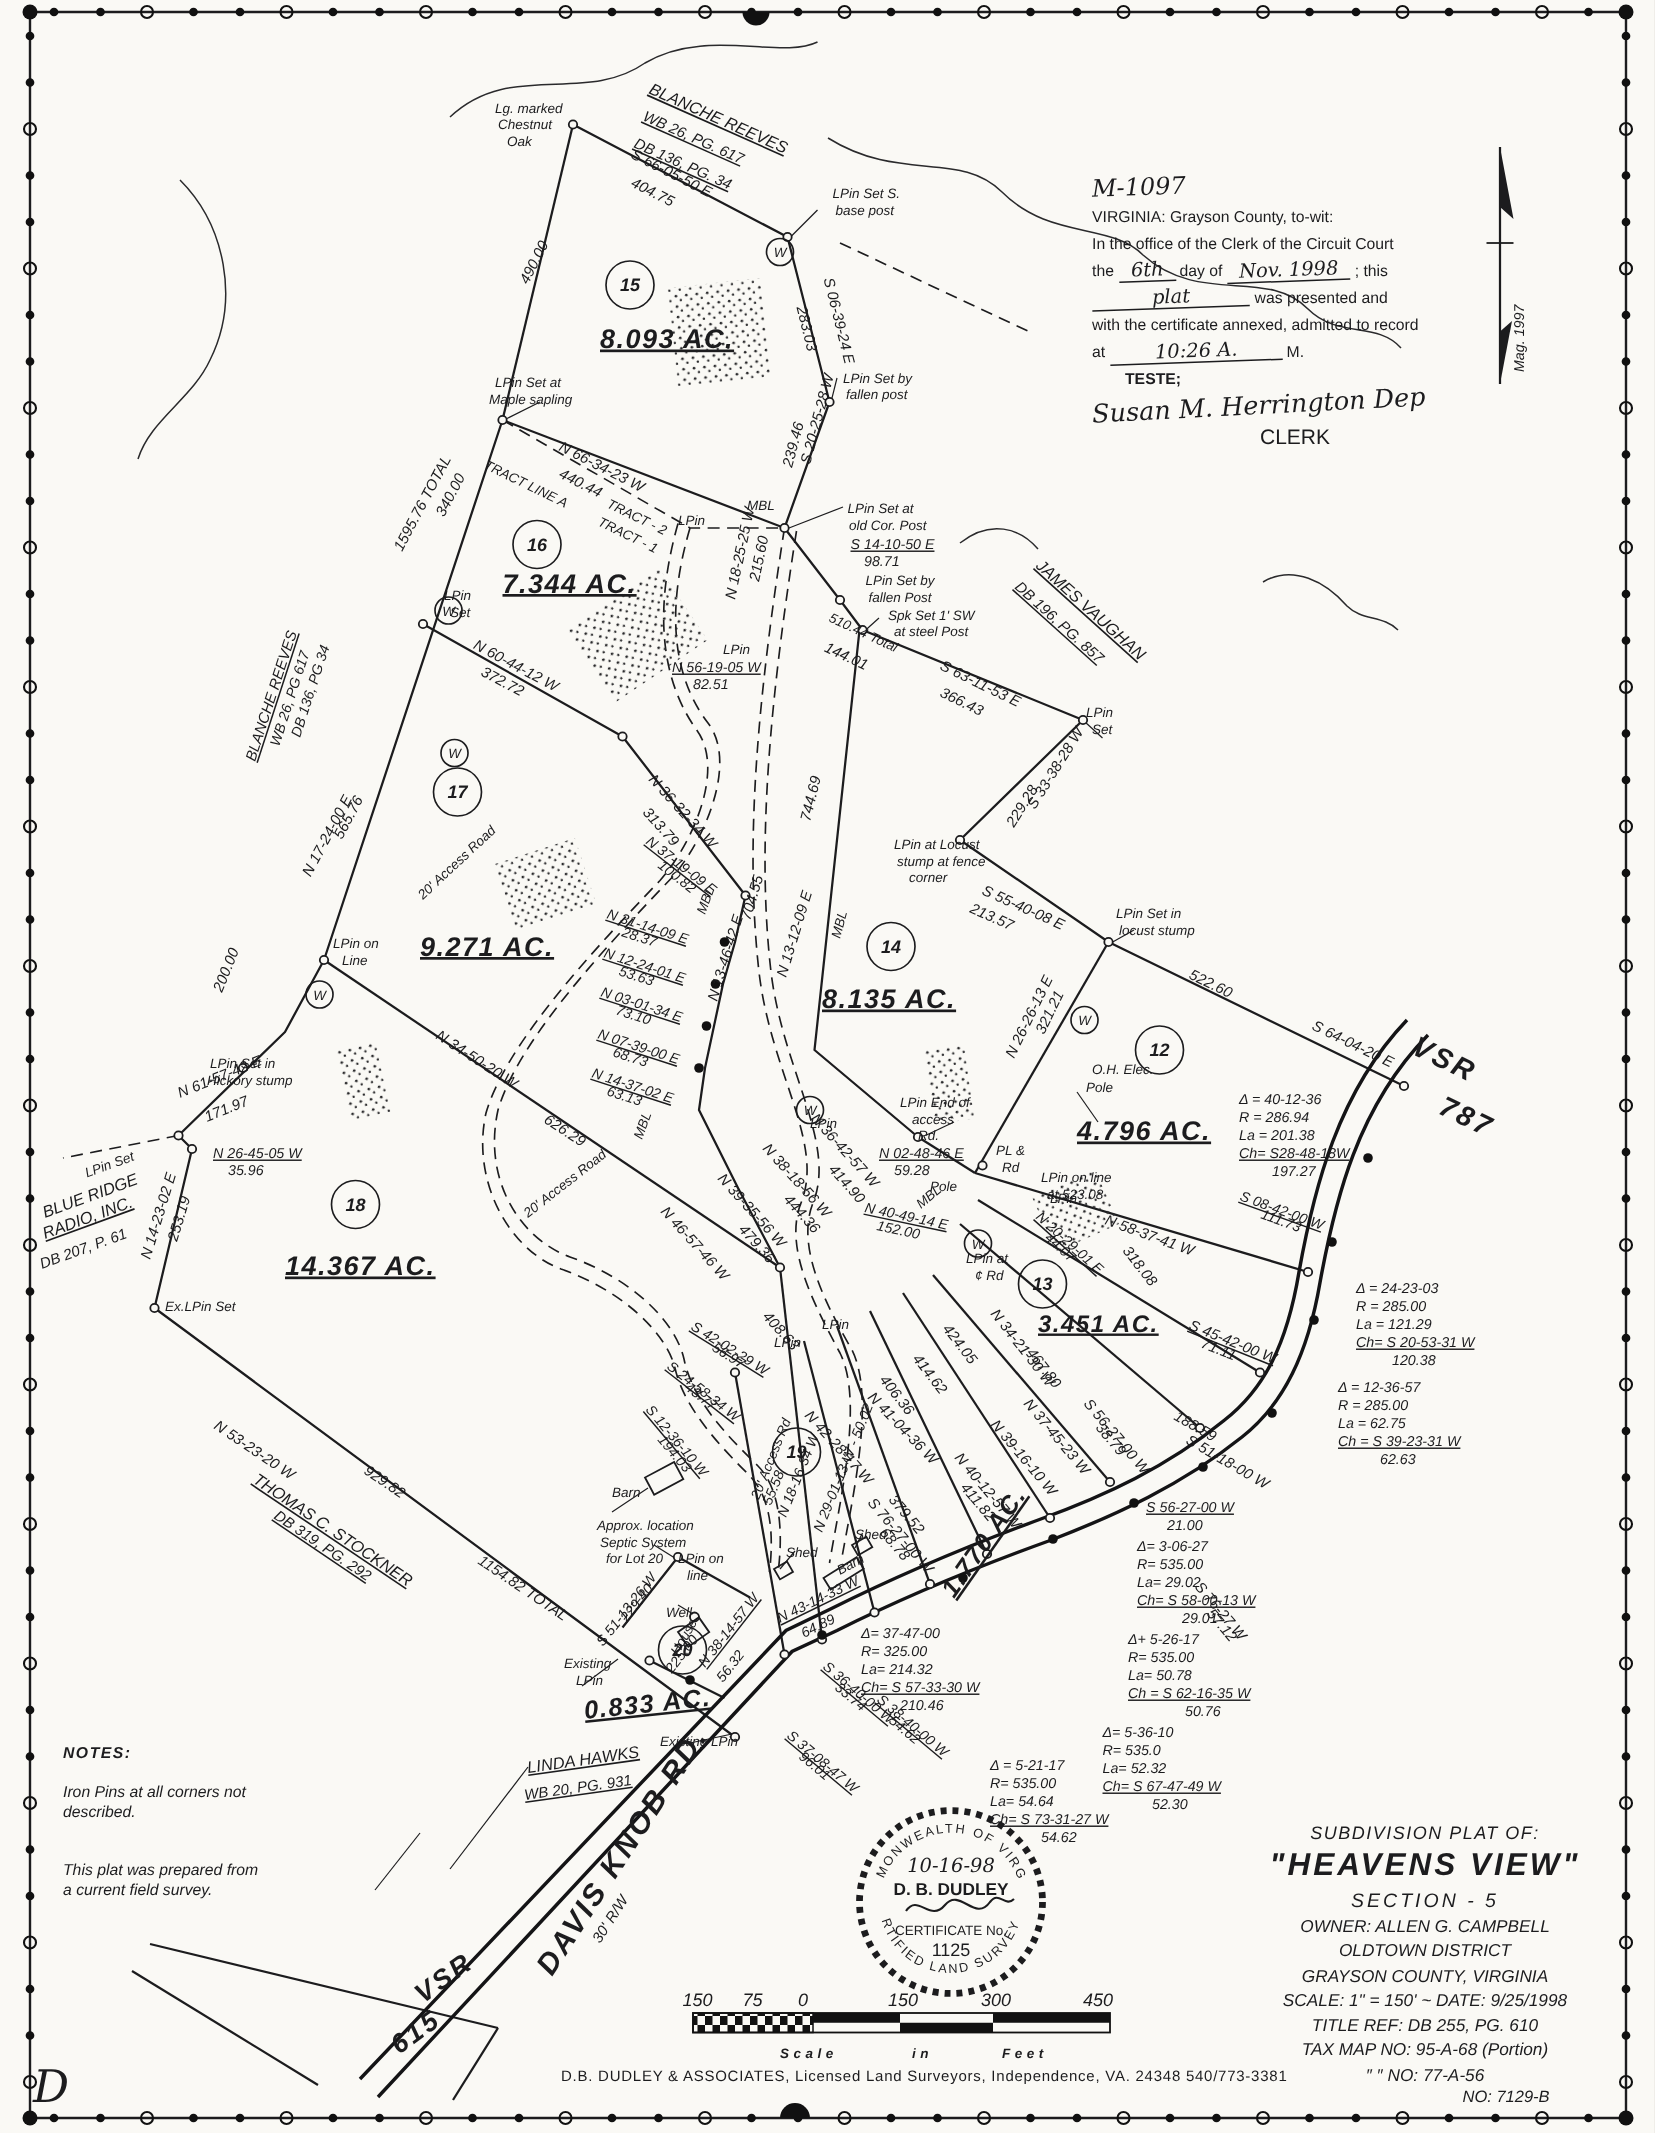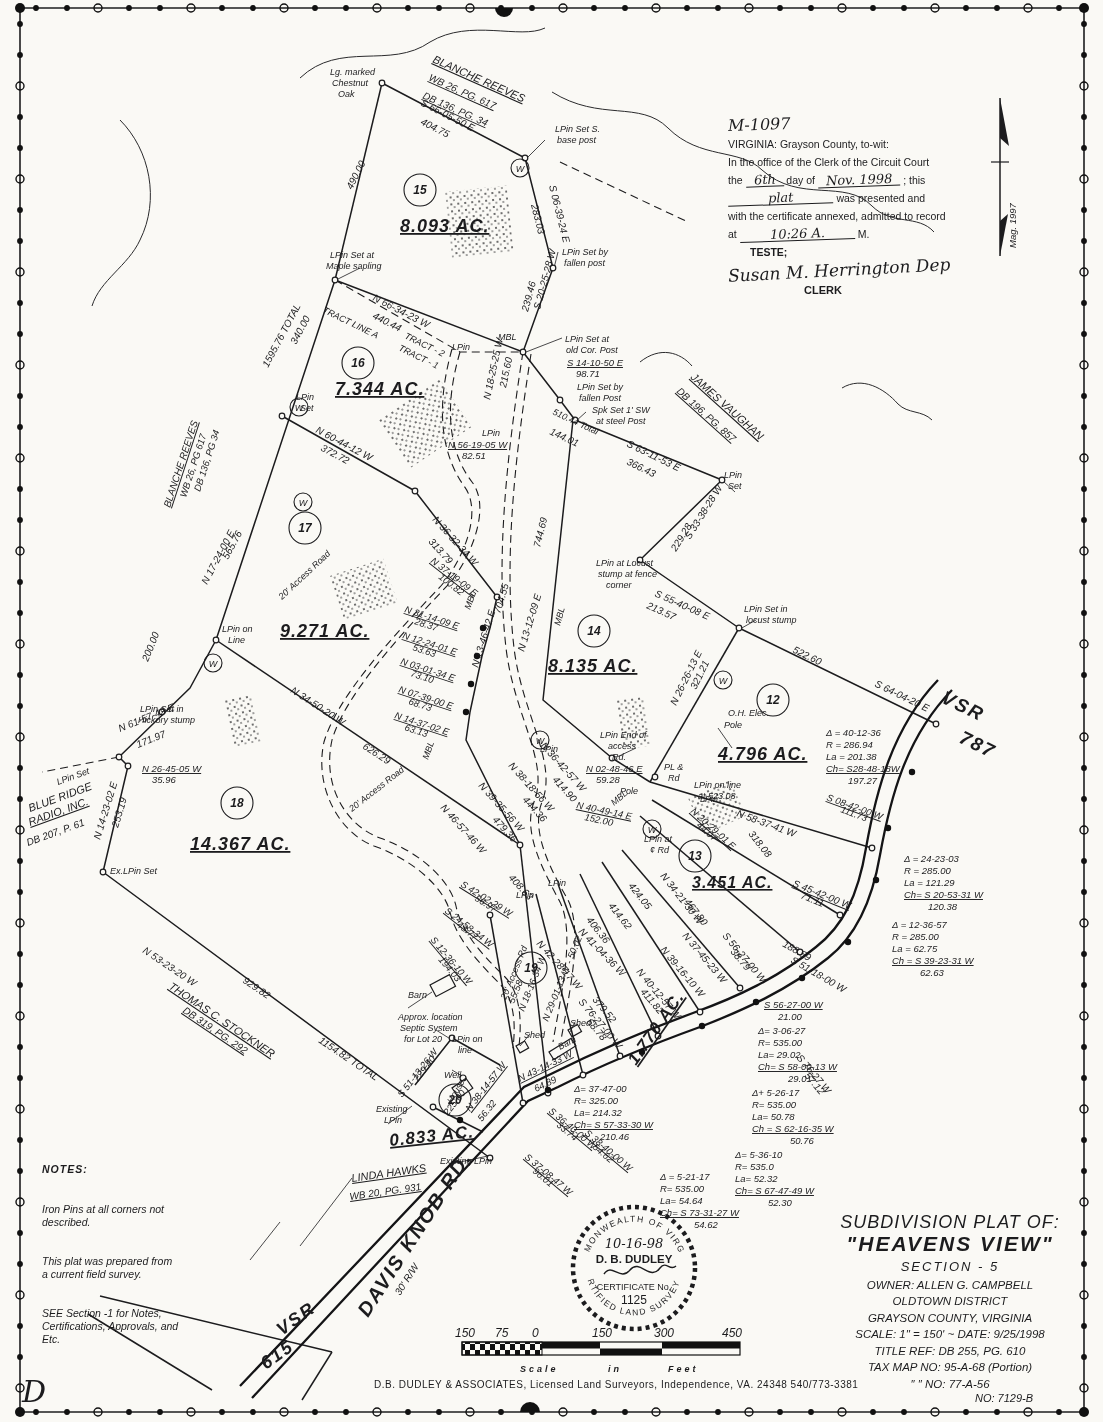--- a/index.html
+++ b/index.html
@@ -19,28 +19,28 @@
   .pin{fill:#faf9f5;stroke:#1c1c1e;stroke-width:1.2;}
   .dot{fill:#111;}
   .bld{fill:none;stroke:#1c1c1e;stroke-width:1.2;}
   .wc{fill:none;stroke:#1c1c1e;stroke-width:1.1;}
   .htext{position:absolute;}
   .cert{left:728px;top:116px;width:268px;font-size:10.5px;line-height:18px;font-family:"Liberation Sans",sans-serif;}
   .cert .id{font-family:"DejaVu Serif",serif;font-style:italic;font-size:16px;transform:rotate(-2deg);display:inline-block;}
   .hand{font-family:"DejaVu Serif",serif;font-style:italic;font-size:13px;transform:rotate(-2deg);display:inline-block;
         border-bottom:1px solid #1c1c1e;padding:0 8px;line-height:12px;}
   .sig{font-family:"DejaVu Serif",serif;font-style:italic;font-size:17px;transform:rotate(-3deg);display:inline-block;}
-  .clerklbl{font-size:11px;font-weight:bold;margin-left:76px;}
+  .clerklbl{font-size:14px;font-weight:normal;margin-left:112px;}
   .teste{font-weight:bold;margin-left:22px;display:inline-block;}
   .titleblock{left:800px;top:1214px;width:300px;text-align:center;font-style:italic;line-height:16.5px;font-size:11.5px;}
-  .titleblock .t1{font-size:18px;letter-spacing:1px;text-align:center;}
+  .titleblock .t1{font-size:12px;letter-spacing:1px;text-align:center;}
   .titleblock .t2{font-size:21px;font-weight:bold;letter-spacing:2px;line-height:26px;}
   .titleblock .t3{font-size:13px;letter-spacing:2px;line-height:20px;}
   .notes{left:42px;top:1150px;width:215px;font-style:italic;font-size:10.5px;line-height:13px;white-space:pre-line;}
-  .notes .nh{font-weight:bold;letter-spacing:1px;margin-bottom:14px;}
+  .notes .nh{font-weight:bold;letter-spacing:1px;}
   .notes p{margin:0 0 13px 0;}
   .footerline{left:374px;top:1379px;font-size:10px;letter-spacing:.5px;}
   .sheetno{left:975px;top:1392px;font-style:italic;font-size:11px;font-weight:normal;}
   .cornerD{left:22px;top:1374px;font-family:"DejaVu Serif",serif;font-size:30px;font-style:italic;}
 </style>
 </head>
 <body>
 
 <div class="page">
 
@@ -748,21 +748,18 @@
     <div>TAX MAP NO: 95-A-68 (Portion)</div>
     <div>″    ″   NO: 77-A-56</div>
   </div>
 
   <div class="htext notes">
     <div class="nh">NOTES:</div>
     <p>Iron Pins at all corners not
 described.</p>
     <p>This plat was prepared from
 a current field survey.</p>
-    <p>SEE Section -1 for Notes,
-Certifications, Approvals, and
-Etc.</p>
   </div>
 
   <div class="htext footerline">D.B. DUDLEY &amp; ASSOCIATES, Licensed Land Surveyors, Independence, VA. 24348   540/773-3381</div>
   <div class="htext sheetno">NO: 7129-B</div>
   <div class="htext cornerD">D</div>
 </div>
 
 </body></html>

